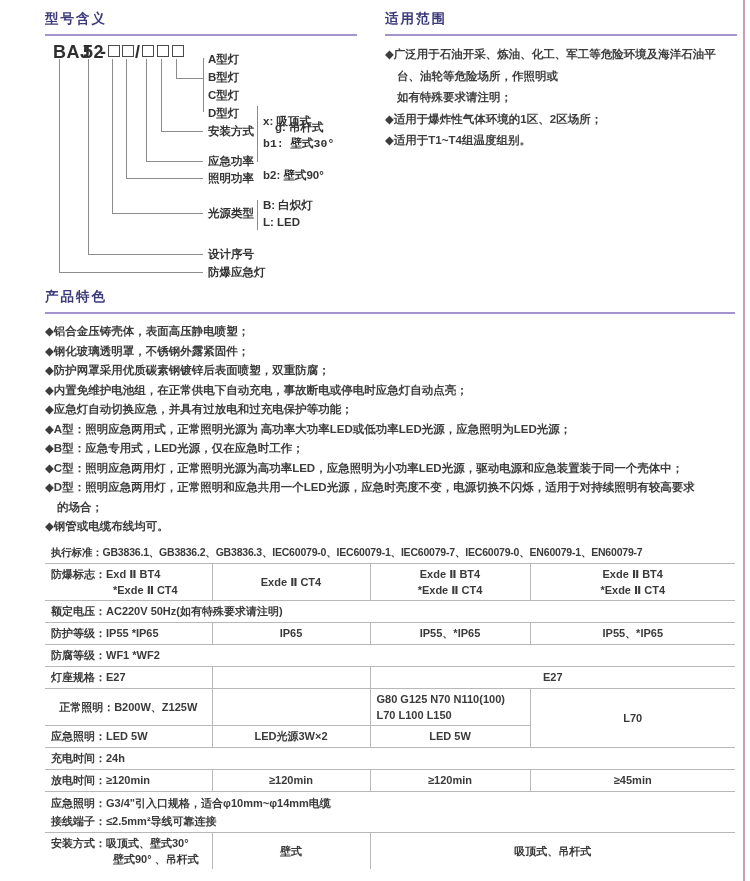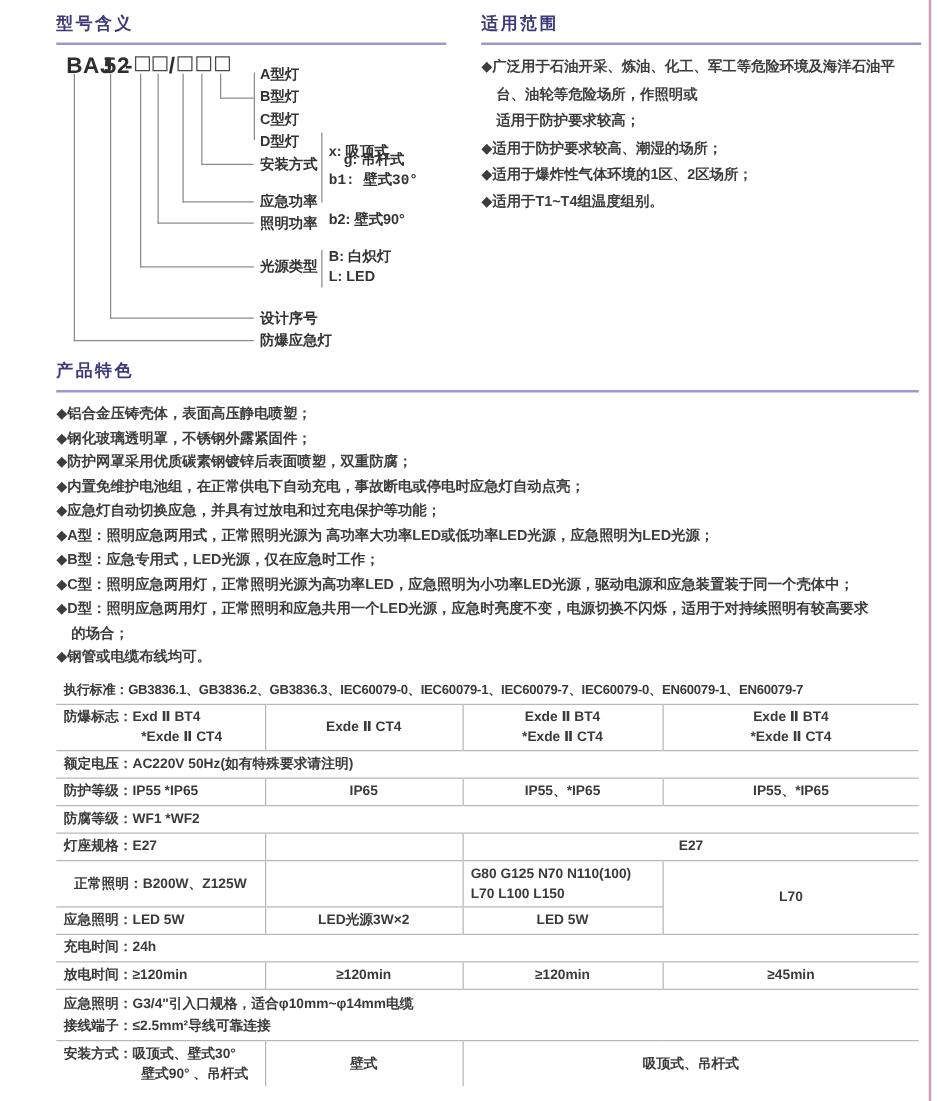--- a/index.html
+++ b/index.html
@@ -105,22 +105,21 @@
     <span class="txt" style="left:163px;top:205px;">设计序号</span>
     <span class="txt" style="left:163px;top:223px;">防爆应急灯</span>
   </div>
 </div>
 
 <div class="col-right">
   <div class="sec-head">适用范围</div>
   <div class="lines">
     <div class="ln">◆广泛用于石油开采、炼油、化工、军工等危险环境及海洋石油平</div>
     <div class="ln ind">台、油轮等危险场所，作照明或</div>
-    <div class="ln ind">适用于防护要求较高；</div>
-    <div class="ln">◆适用于防护要求较高、潮湿的场所；</div>
+    <div class="ln ind">如有特殊要求请注明；</div>
     <div class="ln">◆适用于爆炸性气体环境的1区、2区场所；</div>
     <div class="ln">◆适用于T1~T4组温度组别。</div>
   </div>
 </div>
 
 <div class="features">
   <div class="sec-head">产品特色</div>
   <div class="lines">
     <div class="ln">◆铝合金压铸壳体，表面高压静电喷塑；</div>
     <div class="ln">◆钢化玻璃透明罩，不锈钢外露紧固件；</div>

